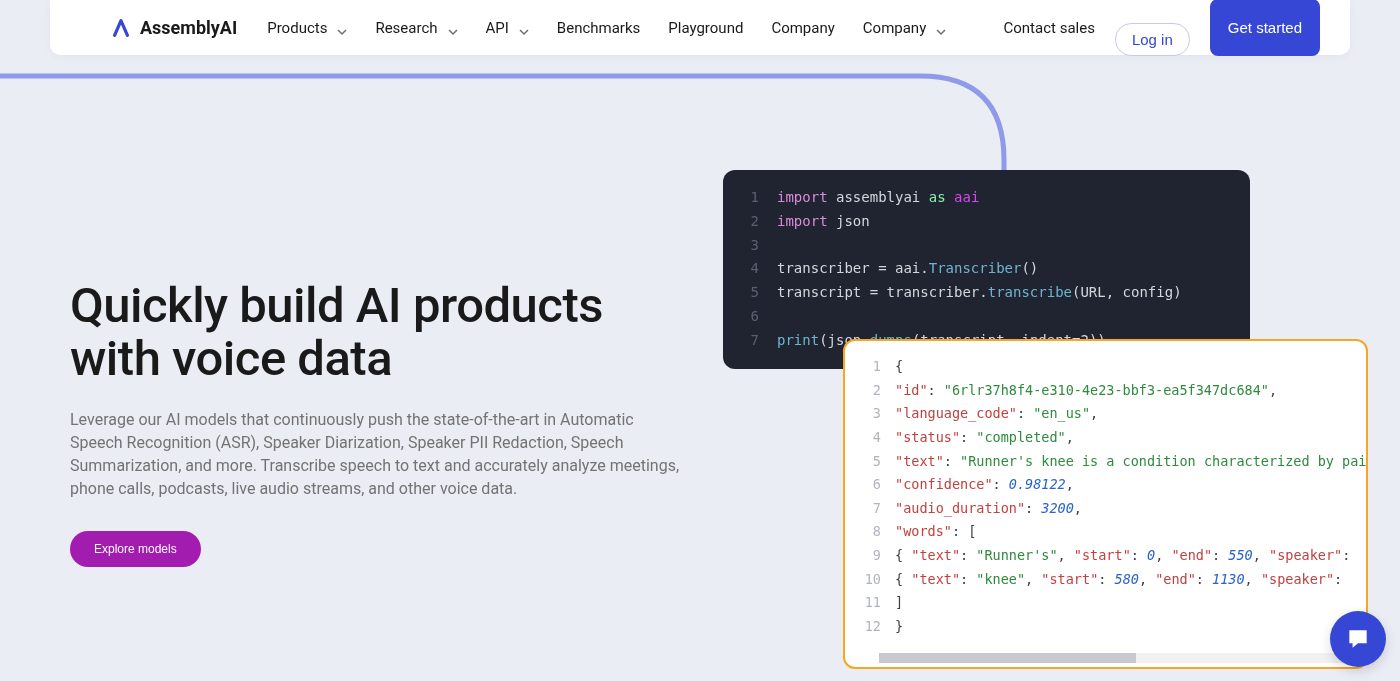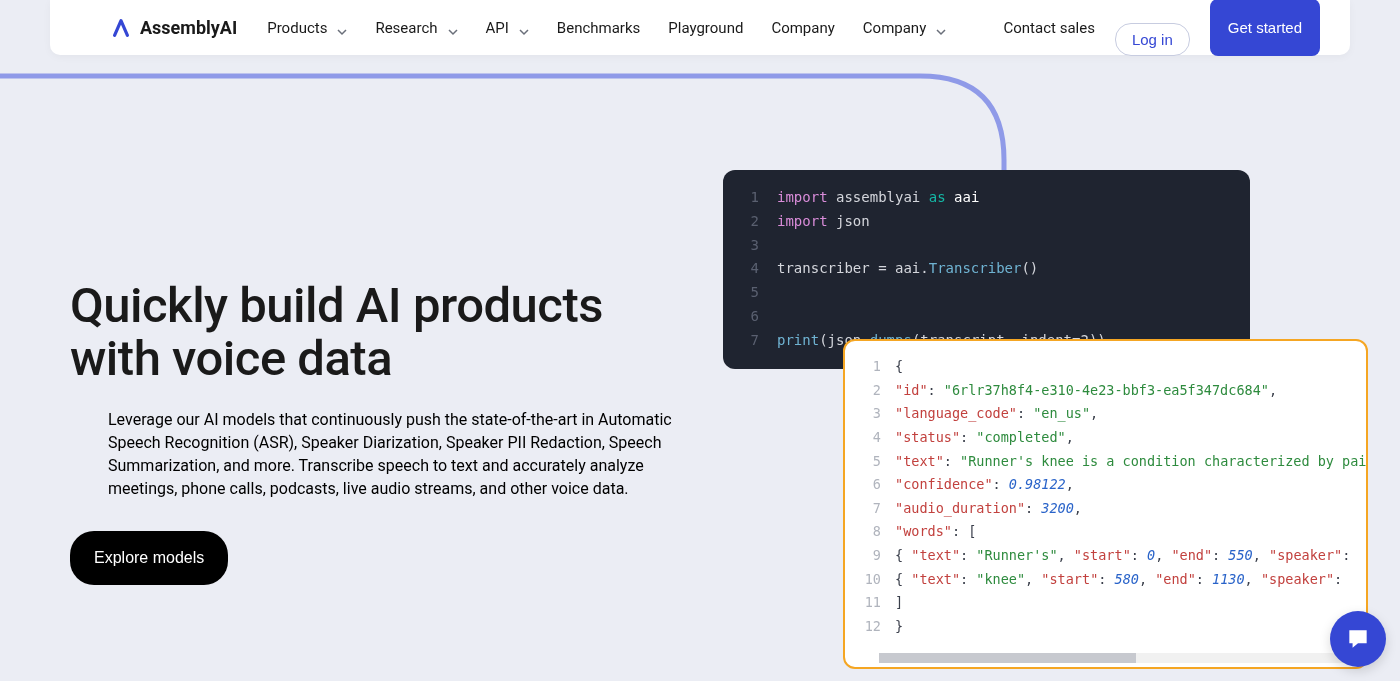--- a/index.html
+++ b/index.html
@@ -103,31 +103,30 @@
   font-size: 49px;
   font-weight: 500;
   color: #1a1a1a;
   line-height: 1.08;
   letter-spacing: -0.5px;
 }
 .hero-sub {
   margin-top: 22px;
   font-size: 16px;
   line-height: 1.45;
-  color: #000000;
-  margin-left: 38px;
+  color: #737373;
 }
 .explore-btn {
   margin-top: 30px;
-  padding: 18px 24px;
-  background: #000000;
+  padding: 11px 24px;
+  background: #a21caf;
   color: #fff;
   border: none;
   border-radius: 24px;
-  font-size: 16px;
+  font-size: 12px;
   cursor: pointer;
 }
 .code-dark {
   position: absolute;
   top: 170px;
   left: 723px;
   width: 527px;
   background: #1f2430;
   border-radius: 12px;
   padding: 16px 0 16px 0;
@@ -142,22 +141,22 @@
 .ln {
   width: 22px;
   text-align: right;
   color: #5a6070;
   margin-right: 18px;
   flex-shrink: 0;
   user-select: none;
 }
 .code-dark .tk-kw { color: #d98cd9; }
 .code-dark .tk-id { color: #d4d6dc; }
-.code-dark .tk-as { color: #14b8a6; text-align: center; }
-.code-dark .tk-name { color: #ffffff; text-align: center; }
+.code-dark .tk-as { color: #86efac; text-align: center; }
+.code-dark .tk-name { color: #d946ef; text-align: center; }
 .code-dark .tk-fn { color: #6fb3d2; }
 .code-dark .tk-plain { color: #d4d6dc; }
 
 .code-light {
   position: absolute;
   top: 339px;
   left: 843px;
   width: 525px;
   height: 330px;
   background: #fff;
@@ -284,20 +283,21 @@
     <div class="code-line">
       <span class="ln">3</span>
       <span></span>
     </div>
     <div class="code-line">
       <span class="ln">4</span>
       <span><span class="tk-plain">transcriber = aai.</span><span class="tk-fn">Transcriber</span><span class="tk-plain">()</span></span>
     </div>
     <div class="code-line">
       <span class="ln">5</span>
+      <span><span class="tk-plain">transcript = transcriber.</span><span class="tk-fn">transcribe</span><span class="tk-plain">(URL, config)</span></span>
     </div>
     <div class="code-line">
       <span class="ln">6</span>
       <span></span>
     </div>
     <div class="code-line">
       <span class="ln">7</span>
       <span><span class="tk-fn">print</span><span class="tk-plain">(json.</span><span class="tk-fn">dumps</span><span class="tk-plain">(transcript, indent=</span><span class="tk-plain">2</span><span class="tk-plain">))</span></span>
     </div>
   </div>

